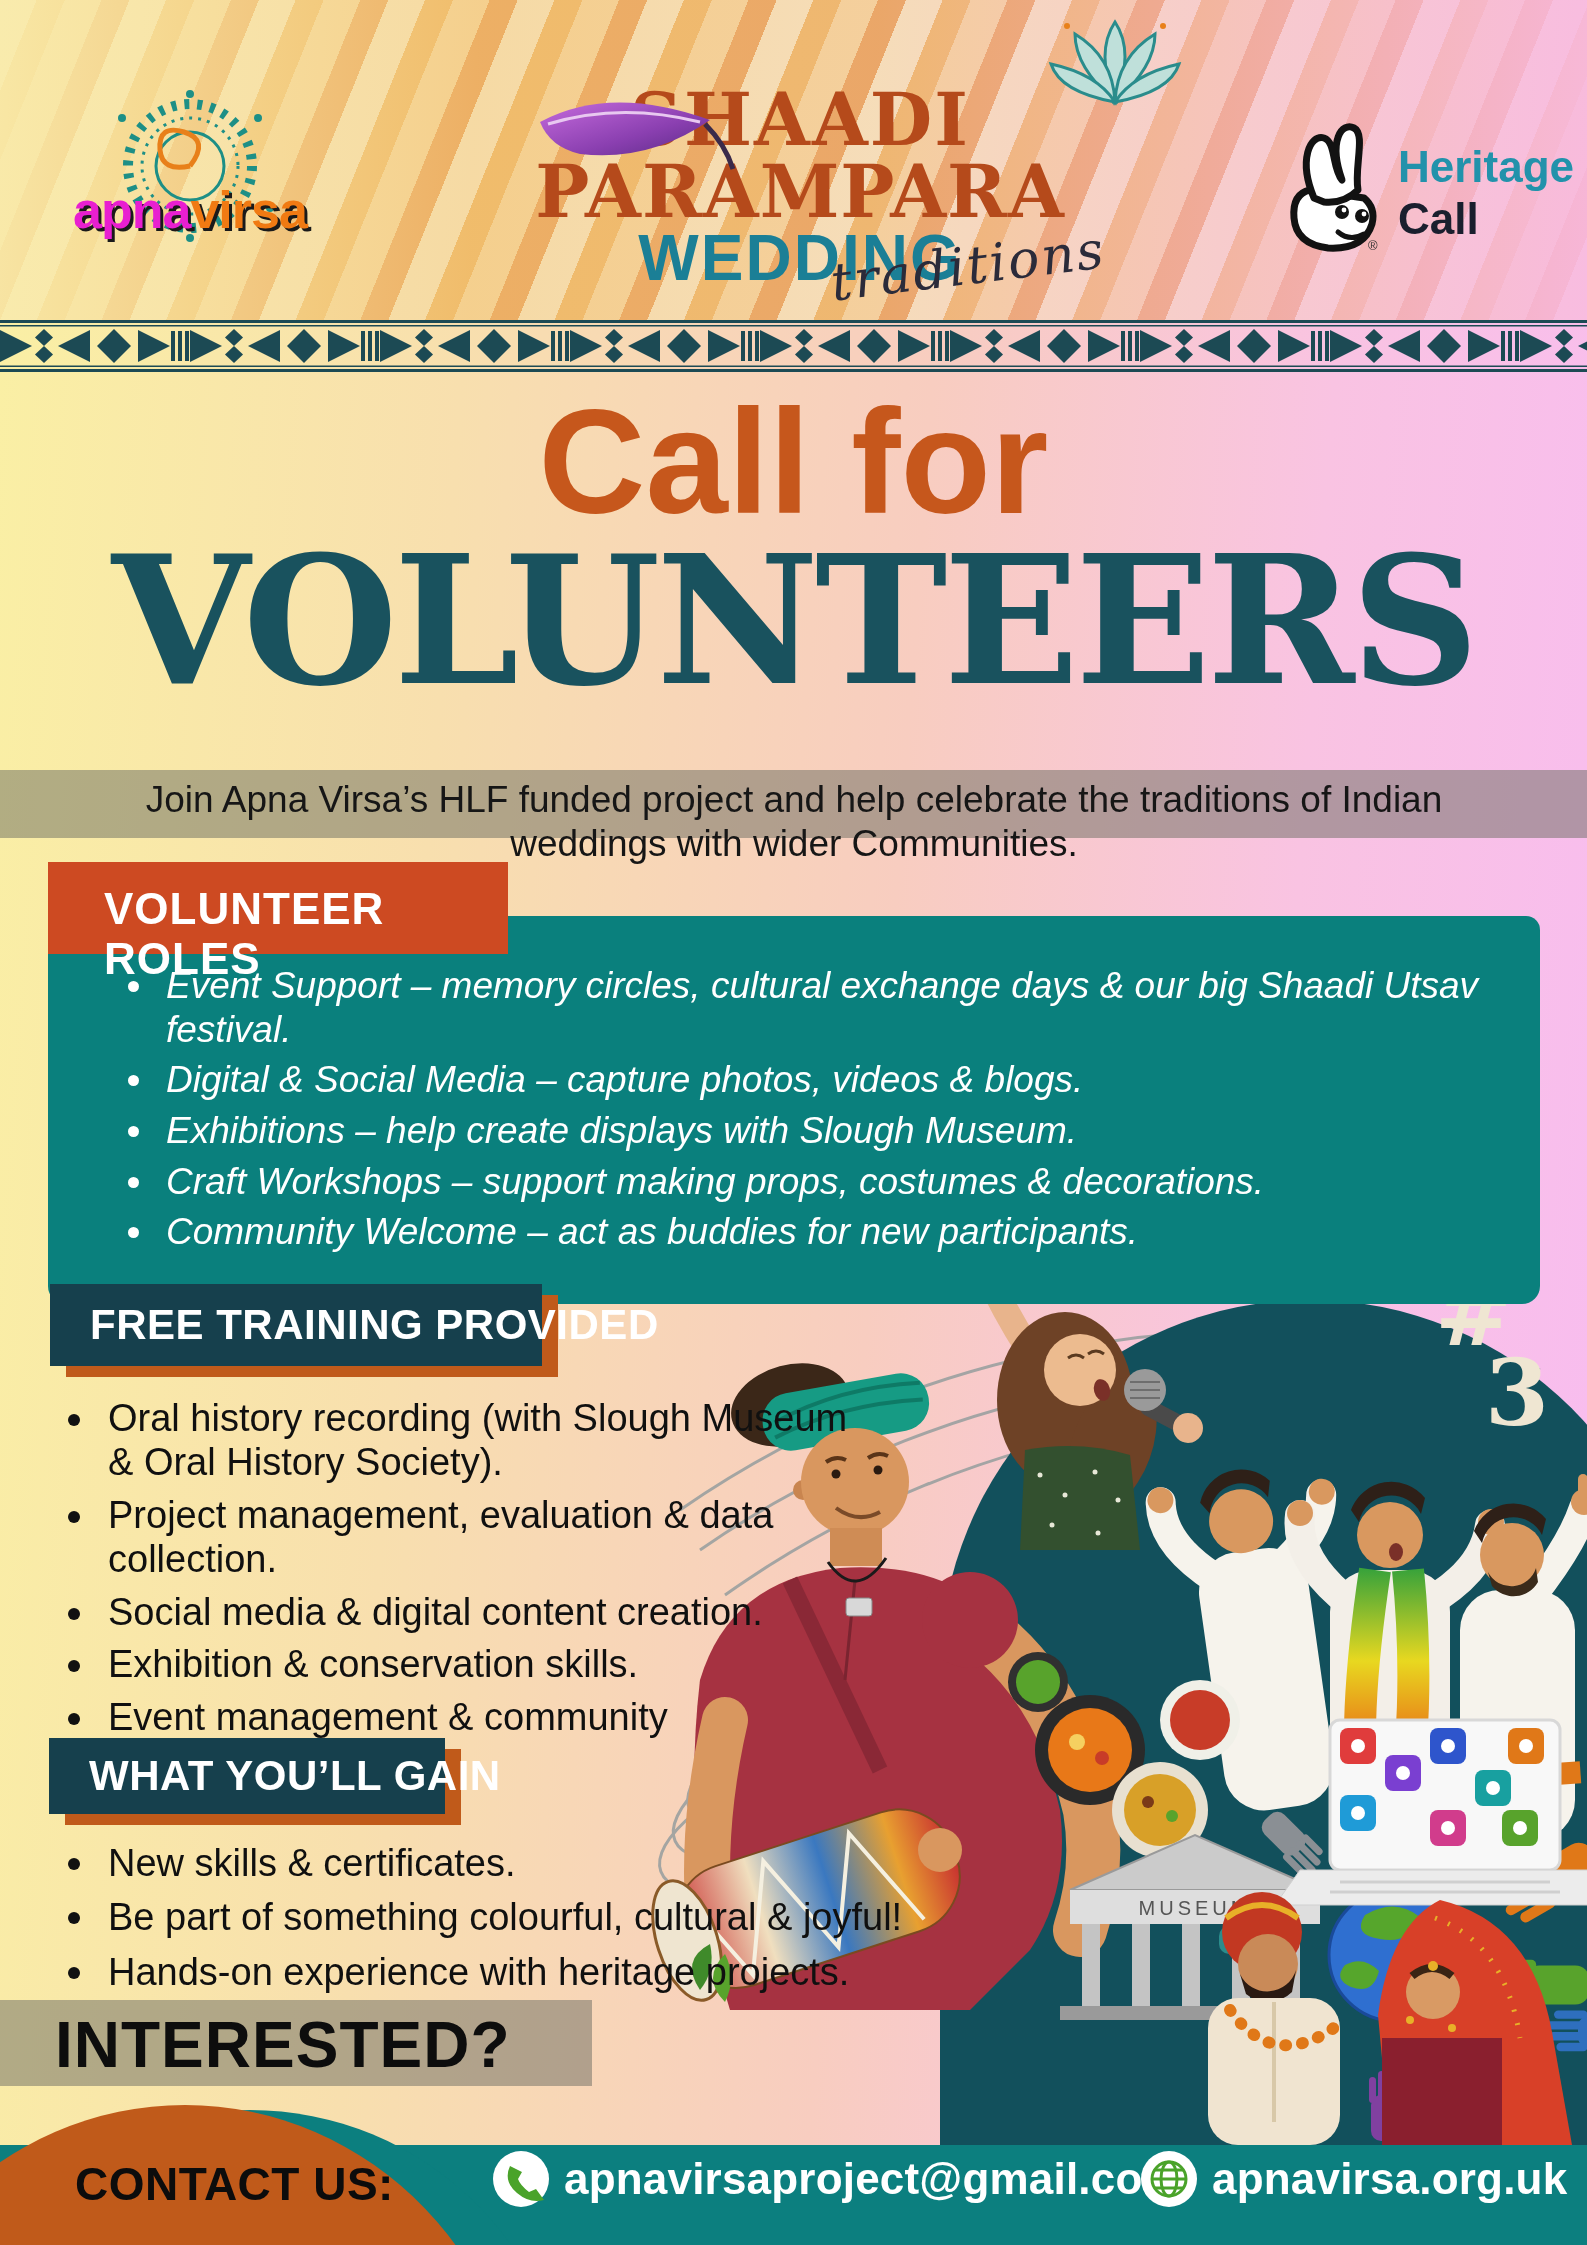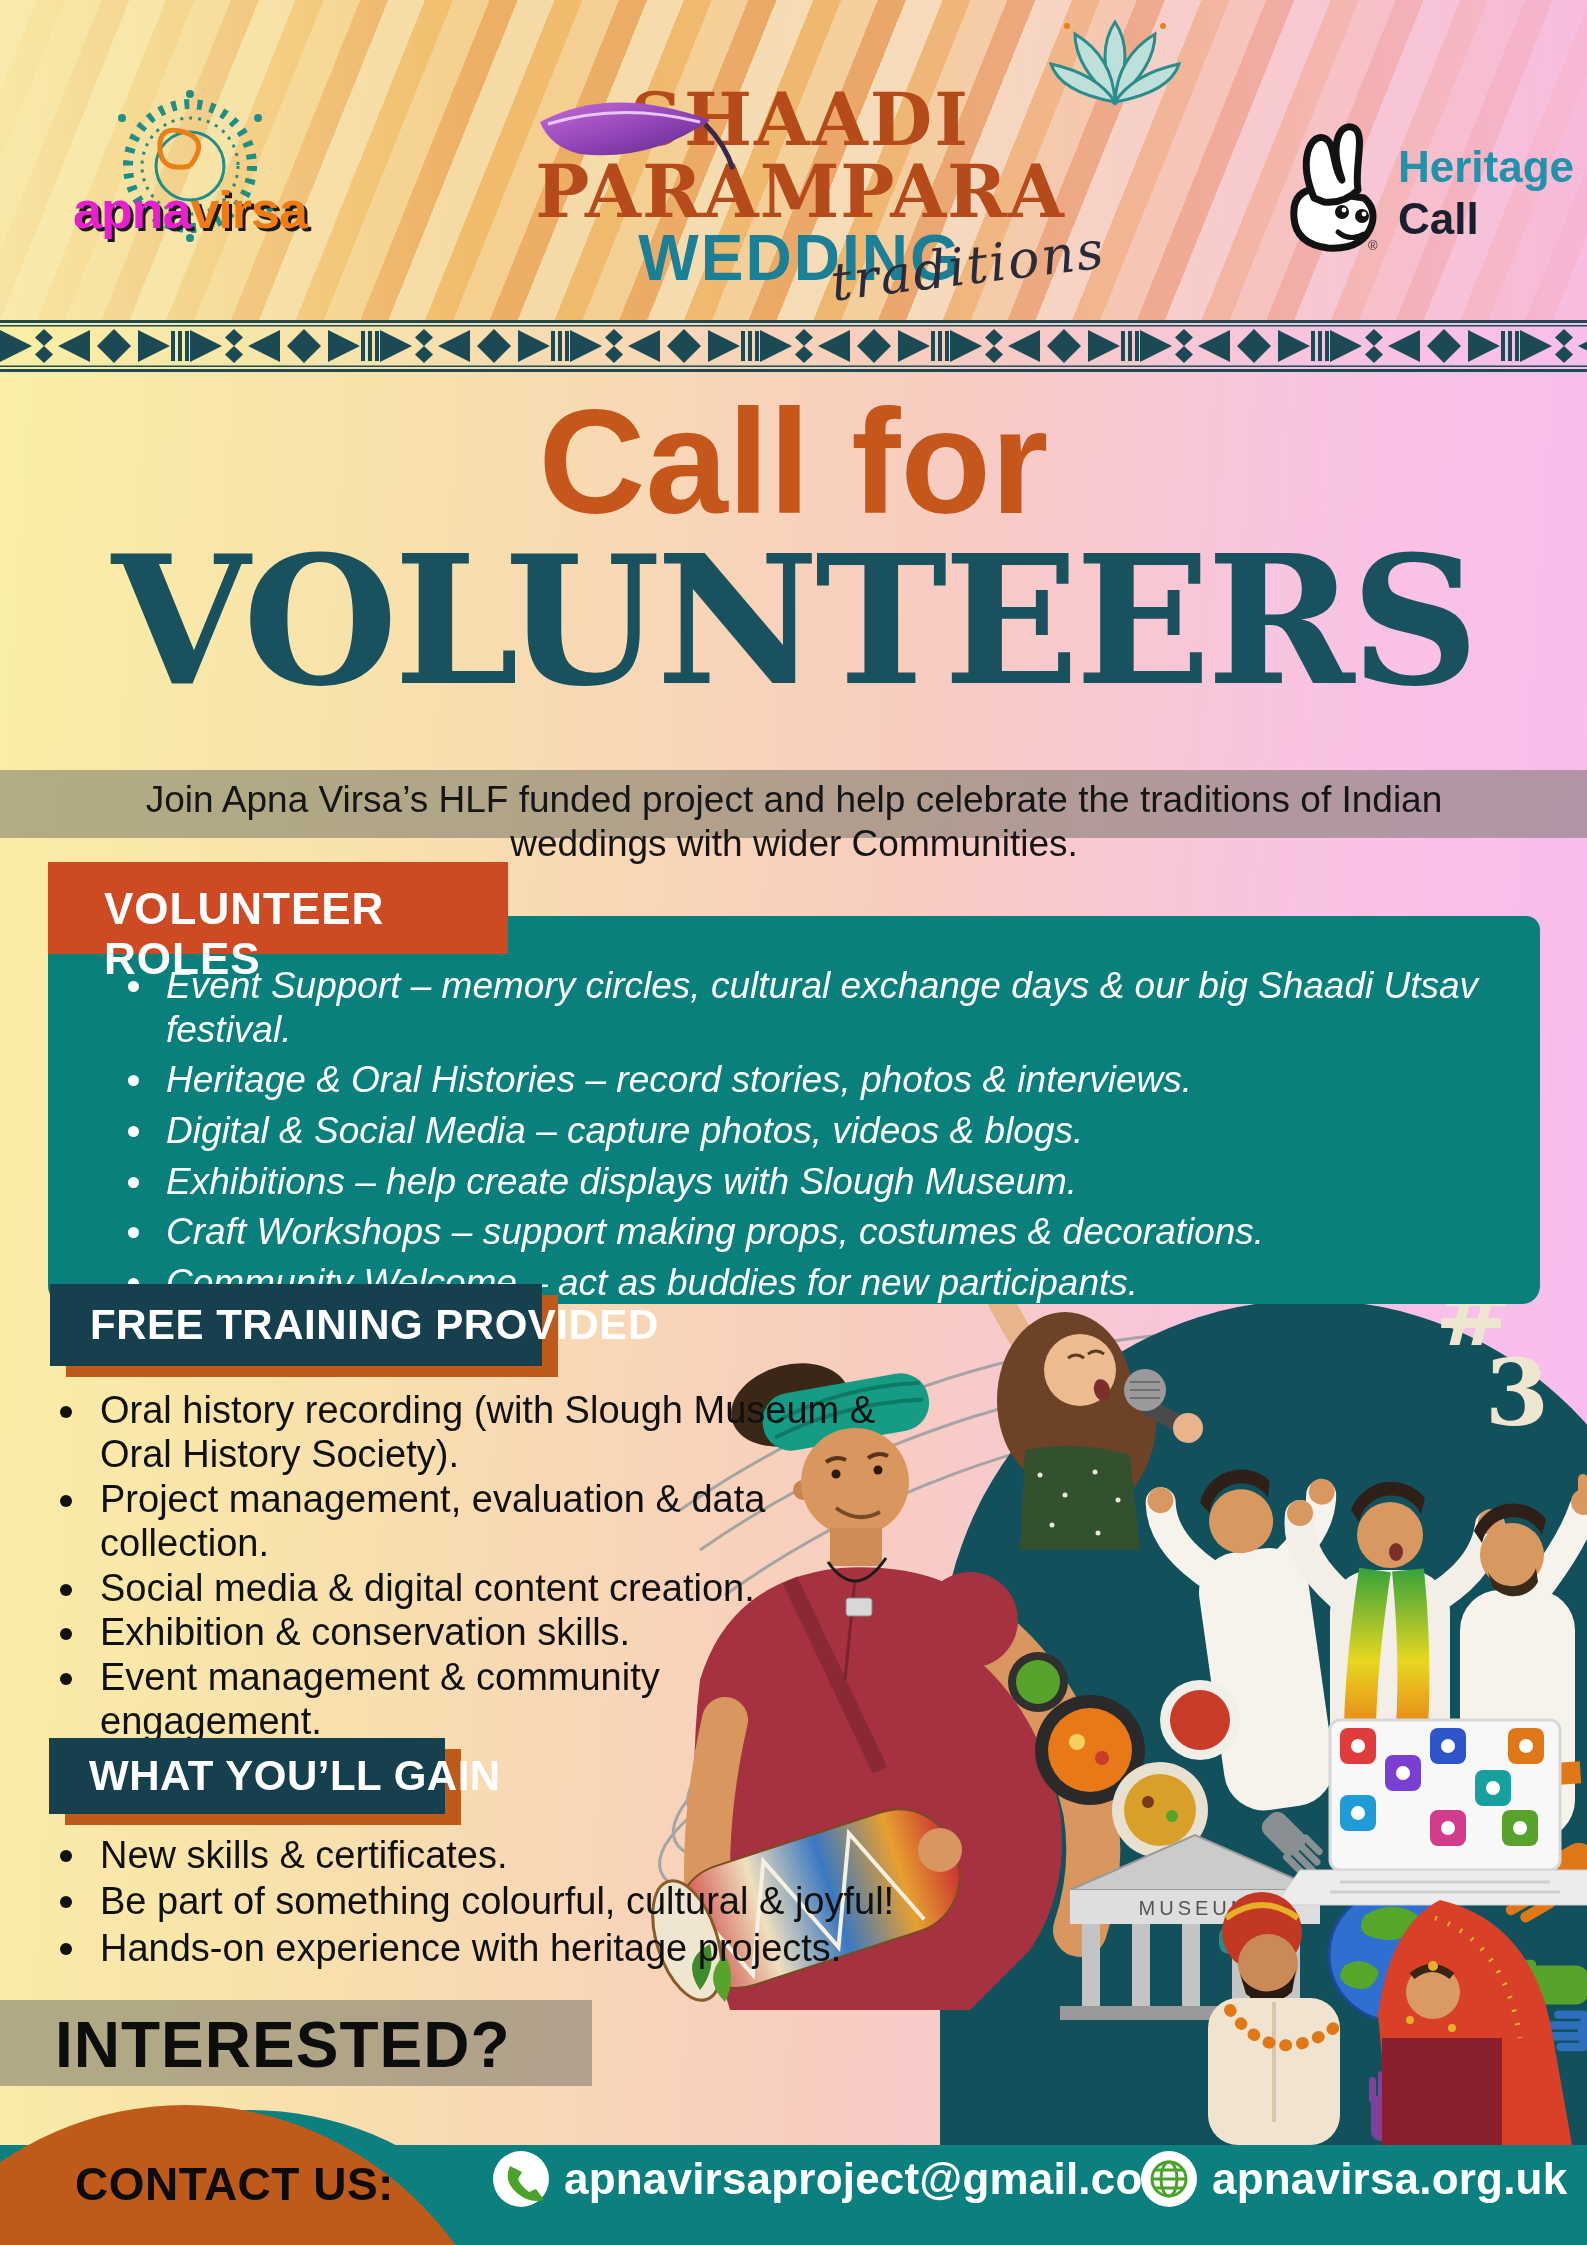--- a/index.html
+++ b/index.html
@@ -48,21 +48,21 @@
     border-radius:0 14px 18px 18px;z-index:2;}
   .roles-box ul{margin:0;padding:48px 55px 0 70px;list-style:none;font-style:italic;}
   .roles-box li{position:relative;font-size:37px;color:#fff;line-height:1.18;margin:0 0 7px 0;padding-left:48px;}
   .roles-box li::before{content:"";position:absolute;left:10px;top:17px;width:11px;height:11px;border-radius:50%;background:#fff;}
   .shadowed-tab{position:absolute;background:#16404d;z-index:3;box-shadow:16px 11px 0 #c05a1a;}
   .tab-training{left:50px;top:1284px;width:492px;height:82px;}
   .tab-gain{left:49px;top:1738px;width:396px;height:76px;}
   .shadowed-tab span{position:absolute;left:40px;top:50%;transform:translateY(-50%);
     font-size:42px;font-weight:800;color:#fff;letter-spacing:.5px;white-space:nowrap;}
   .dark-list{position:absolute;list-style:none;margin:0;padding:0;z-index:2;}
-  .dark-list li{position:relative;font-size:38px;color:#101010;font-weight:500;line-height:1.17;padding-left:52px;margin:0;}
+  .dark-list li{position:relative;font-size:38px;color:#101010;font-weight:500;line-height:1.17;padding-left:52px;margin:8px;}
   .dark-list li::before{content:"";position:absolute;left:12px;top:18px;width:12px;height:12px;border-radius:50%;background:#111;}
   .list-training{left:48px;top:1388px;width:840px;}
   .list-gain{left:48px;top:1832px;width:950px;}
   .list-gain li{line-height:1.22;}
   .interested-band{position:absolute;left:0;top:2000px;width:592px;height:86px;
     background:rgba(112,112,102,.52);z-index:3;}
   .interested-band span{position:absolute;left:55px;top:8px;font-size:64px;font-weight:800;color:#0d0d0d;letter-spacing:1px;}
   
   .collage{position:absolute;left:640px;top:1250px;width:947px;height:895px;z-index:1;}
   
@@ -185,21 +185,20 @@
   <div class="subtitle-band">
     <div class="subtitle">Join Apna Virsa’s HLF funded project and help celebrate the traditions of Indian weddings with wider Communities.</div>
   </div>
 
   <div class="tab-roles">
     <span>VOLUNTEER ROLES</span>
   </div>
   <div class="roles-box">
     <ul>
       <li>Event Support – memory circles, cultural exchange days &amp; our big Shaadi Utsav festival.</li>
-      <li>Heritage &amp; Oral Histories – record stories, photos &amp; interviews.</li>
       <li>Digital &amp; Social Media – capture photos, videos &amp; blogs.</li>
       <li>Exhibitions – help create displays with Slough Museum.</li>
       <li>Craft Workshops – support making props, costumes &amp; decorations.</li>
       <li>Community Welcome – act as buddies for new participants.</li>
     </ul>
   </div>
 
   <div class="shadowed-tab tab-training">
     <span>FREE TRAINING PROVIDED</span>
   </div>

